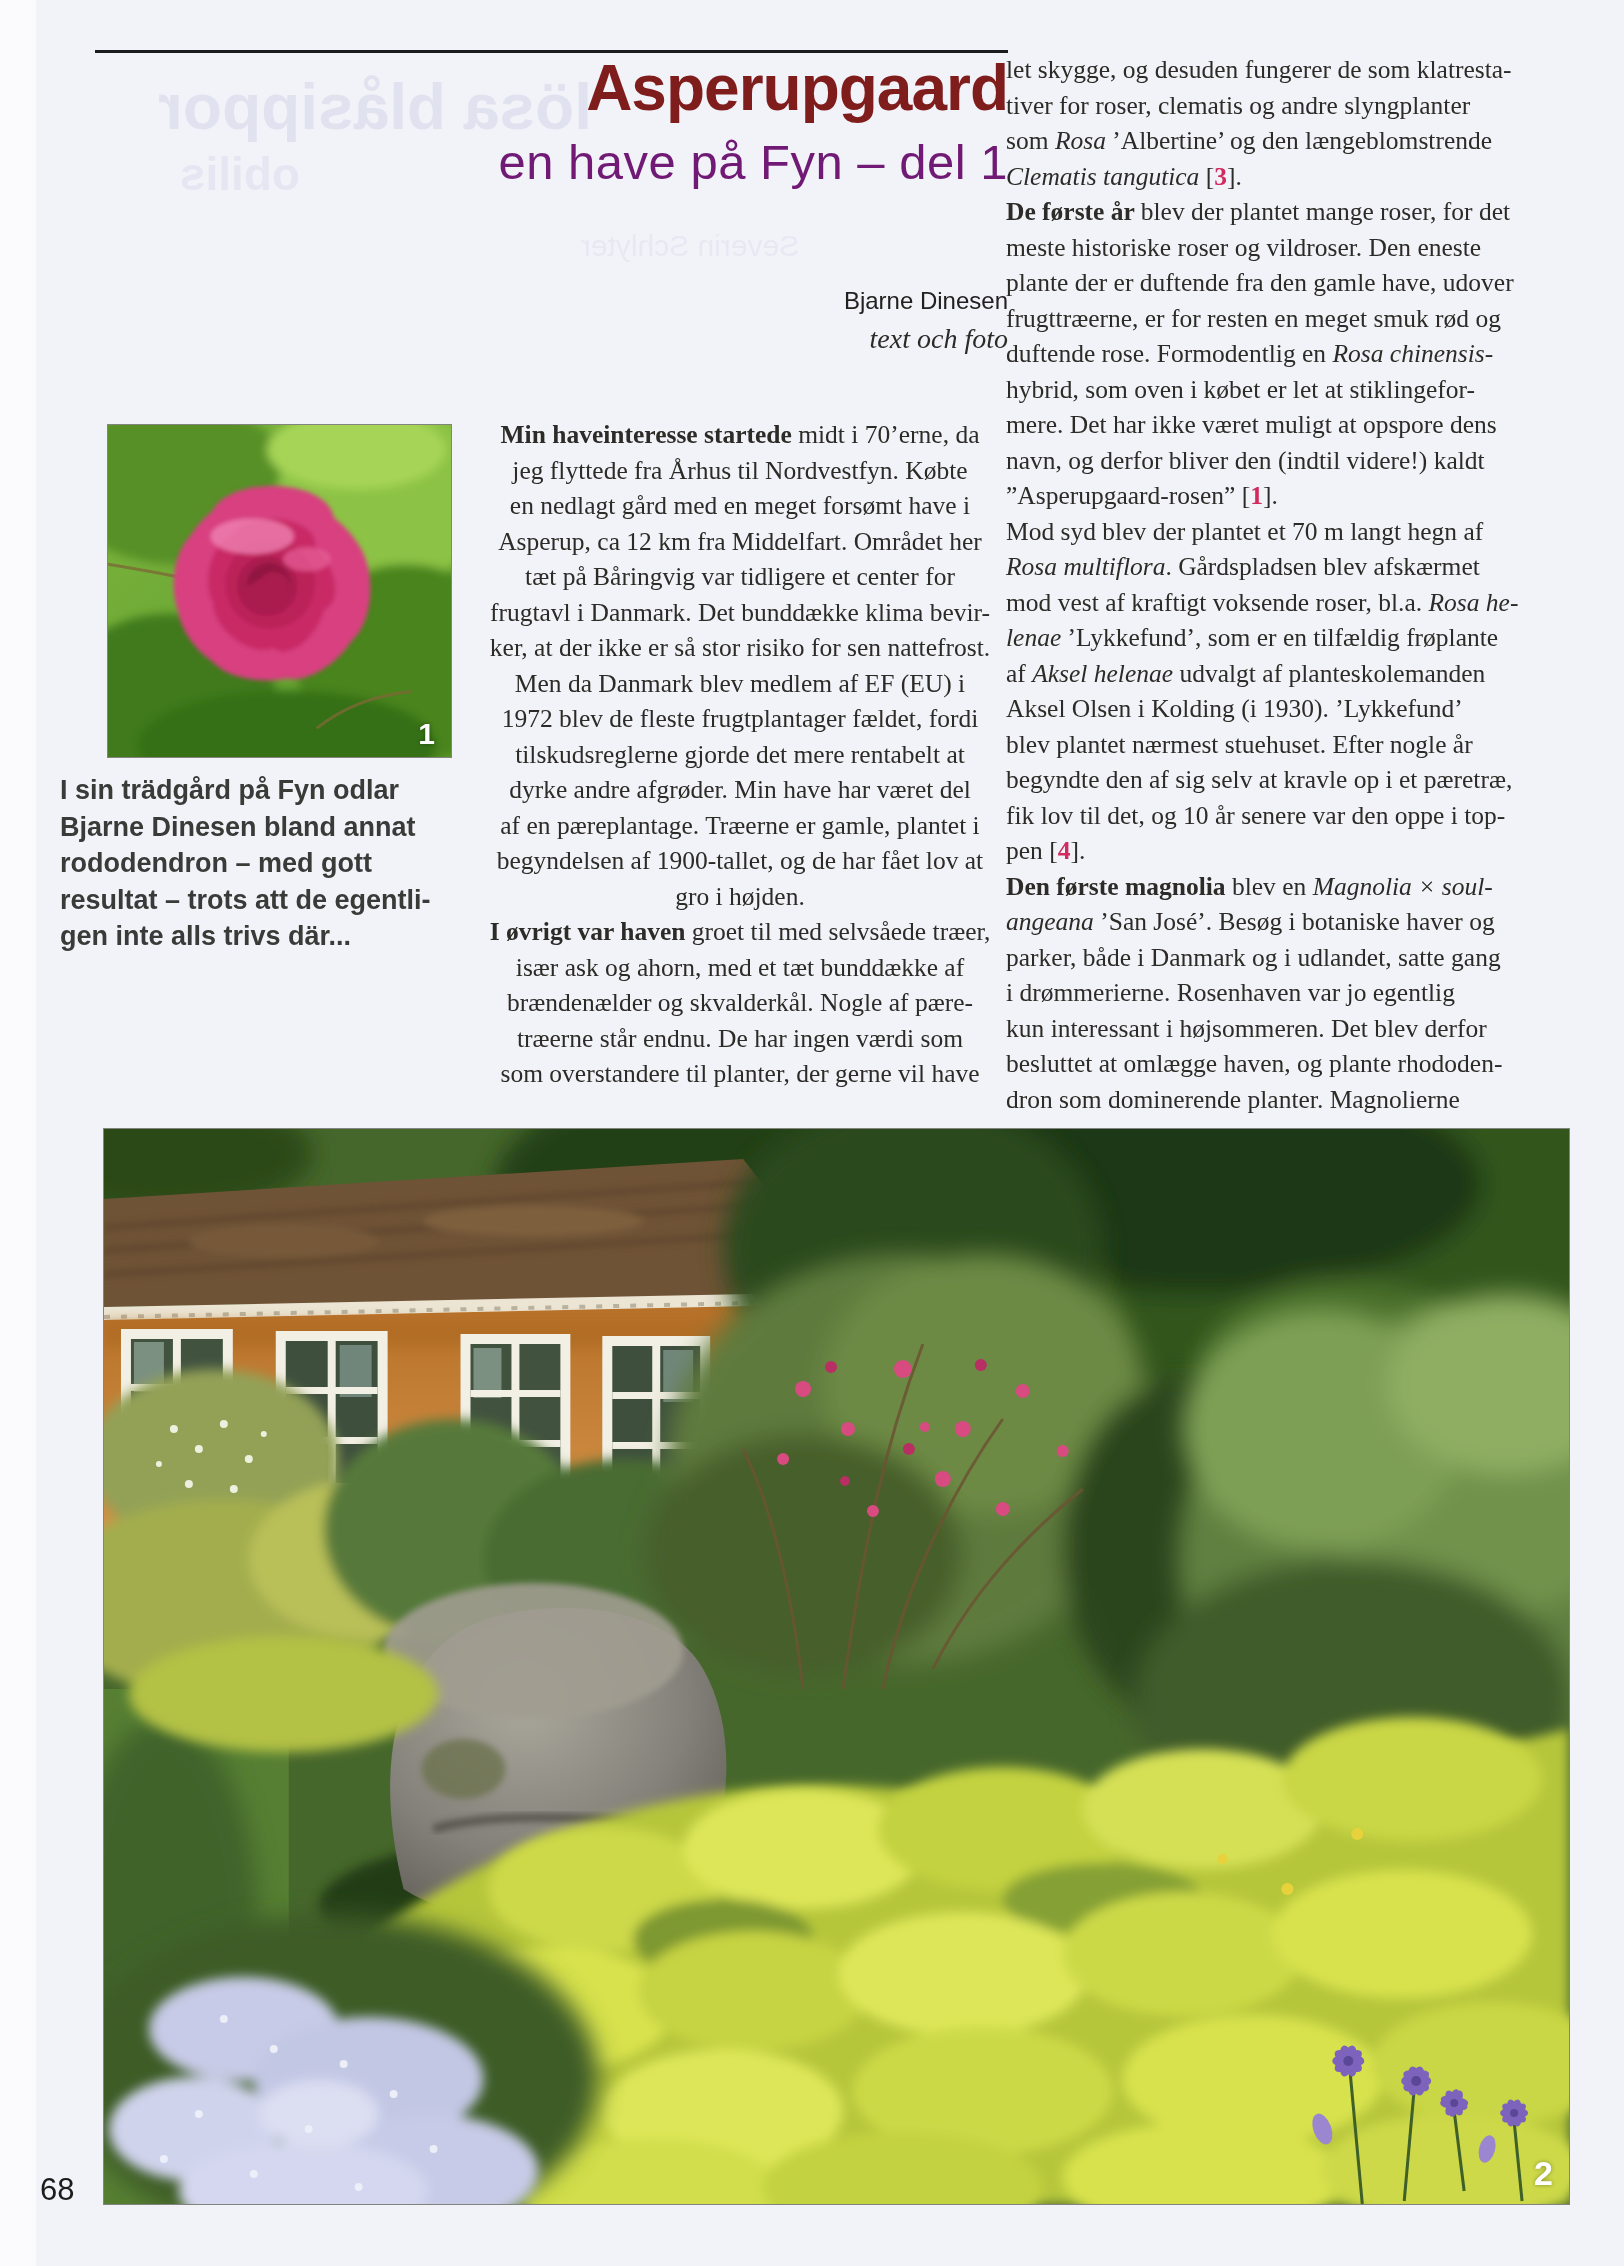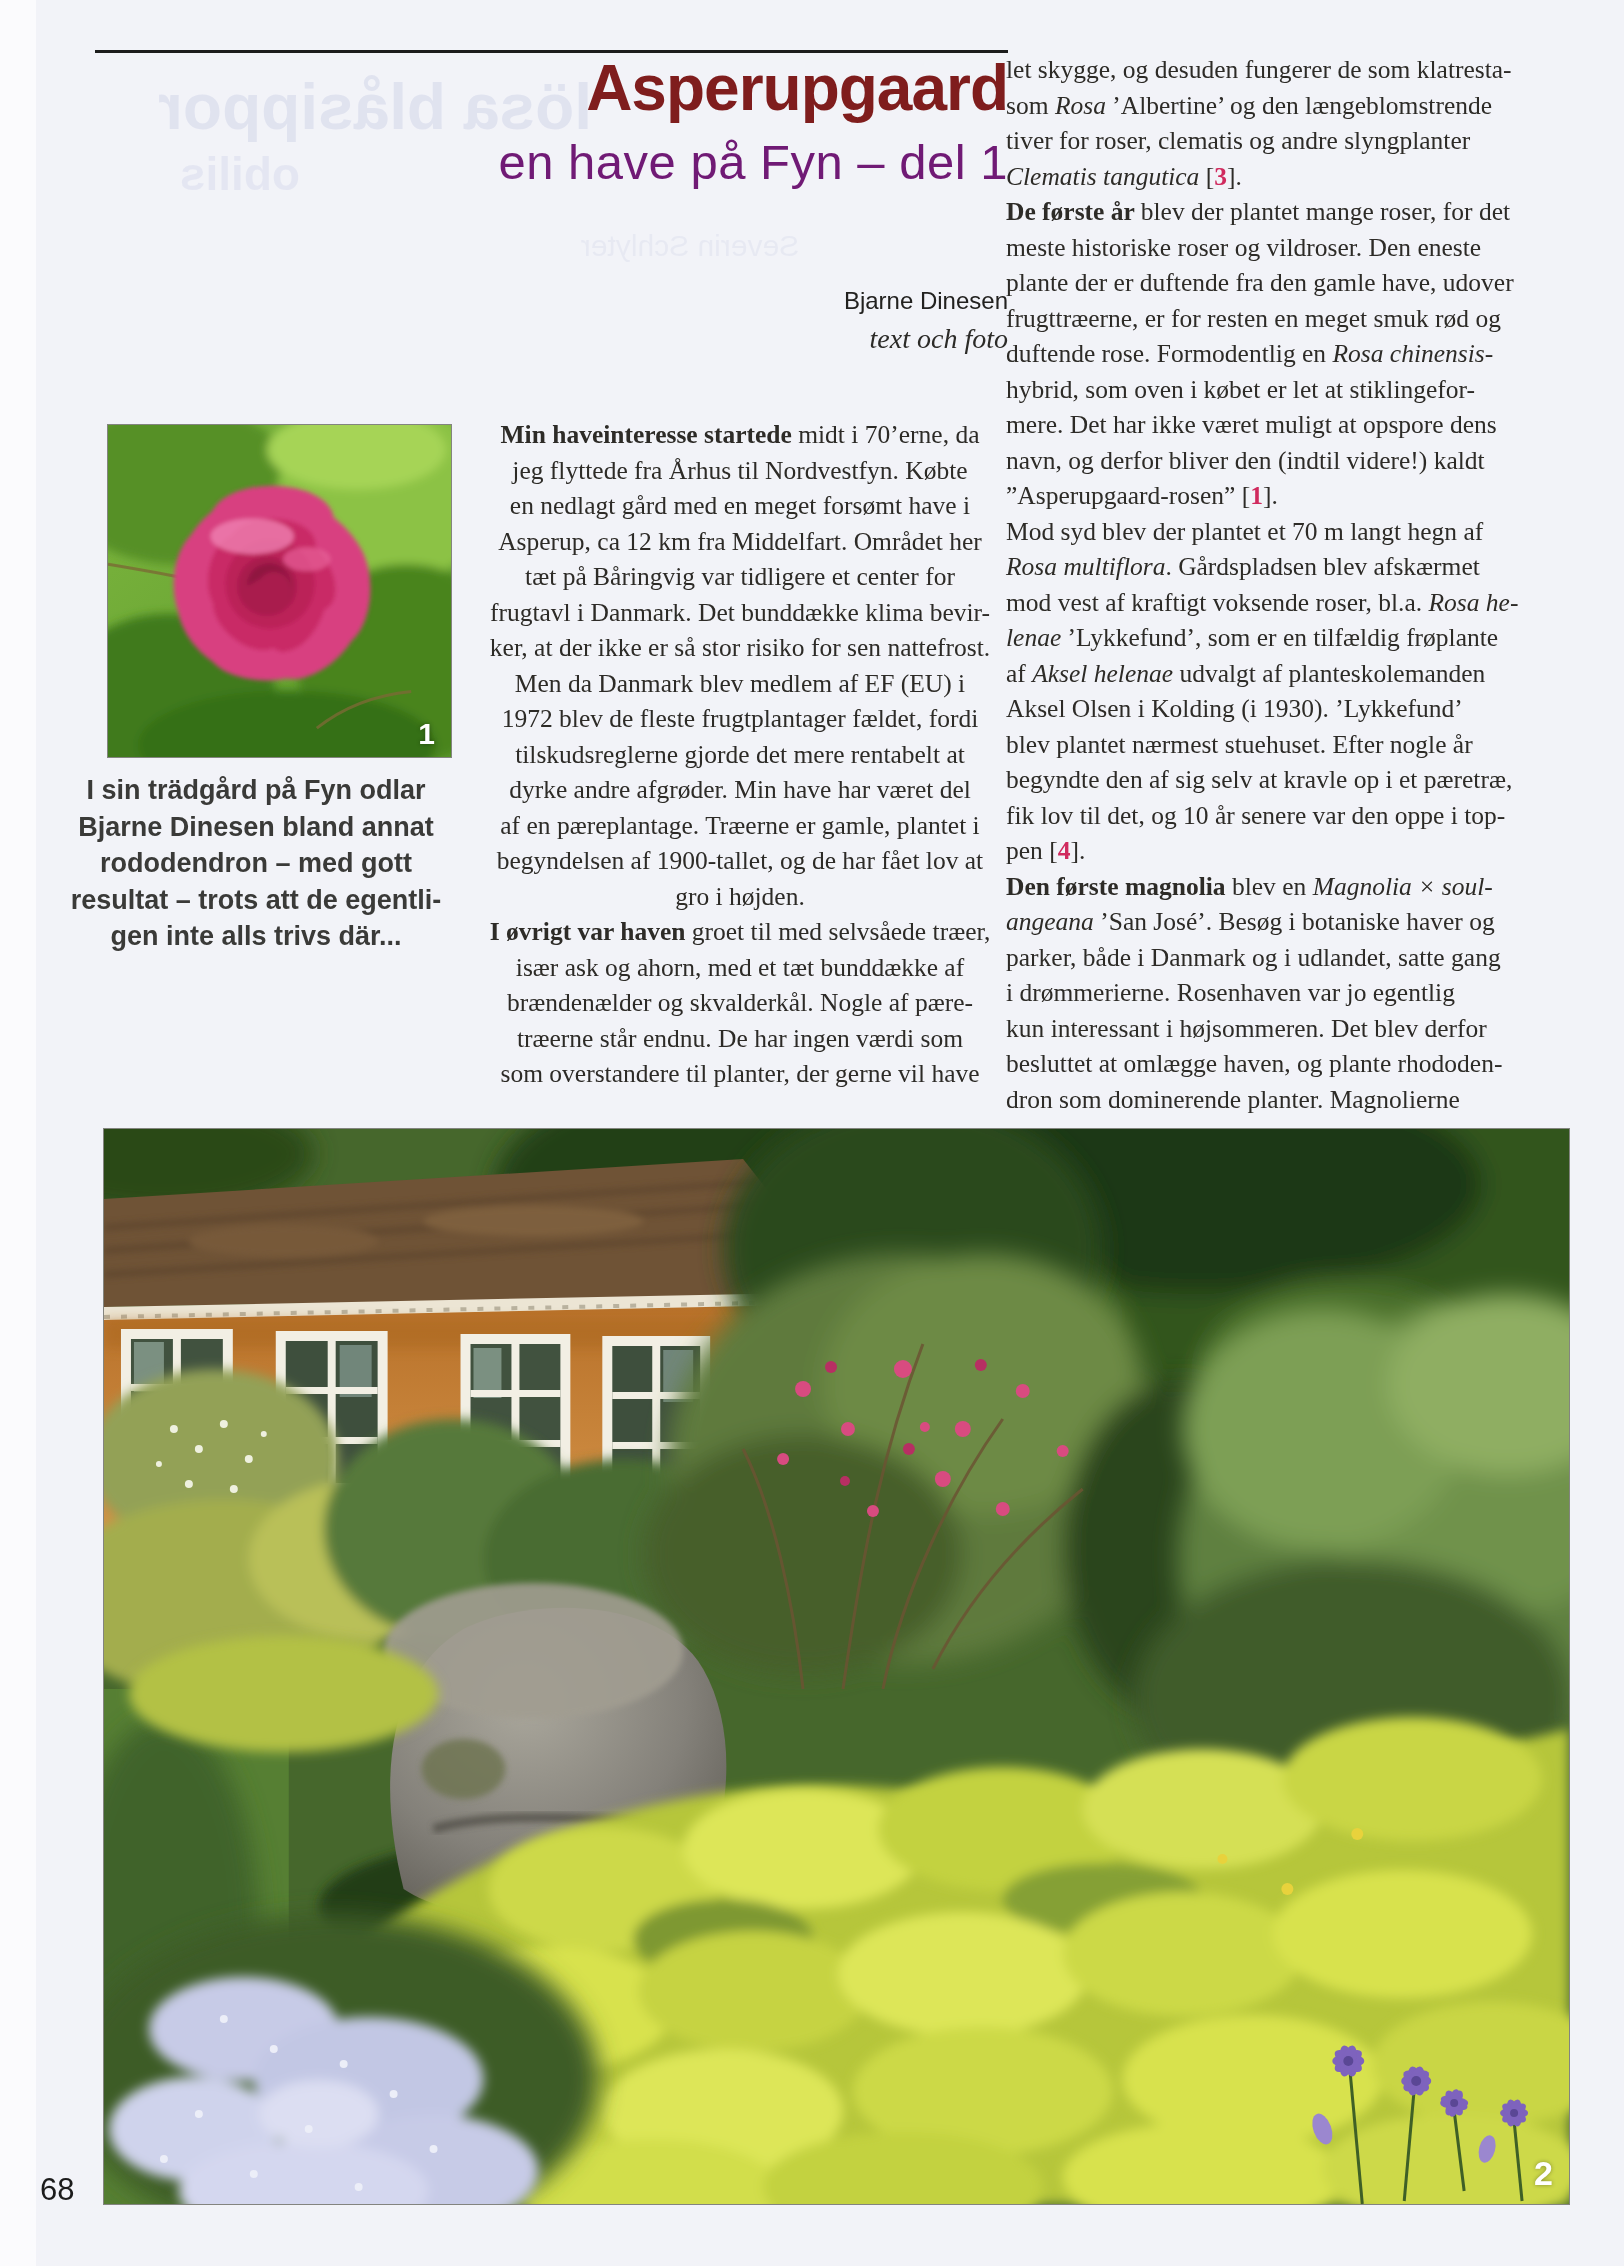--- a/index.html
+++ b/index.html
@@ -21,21 +21,21 @@
   .credit{position:absolute;left:500px;top:325px;width:508px;text-align:right;
          font-family:"Liberation Serif",serif;font-style:italic;font-size:28px;color:#2c2b28;line-height:1;}
   .col{position:absolute;font-family:"Liberation Serif",serif;font-size:25.5px;
        line-height:35.5px;color:#2d2b27;}
   .col2{left:470px;top:417px;width:540px;text-align:center;}
   .col3{left:1006px;top:52px;width:548px;}
   .tl{white-space:nowrap;}
   .b{font-weight:700;}
   .i{font-style:italic;}
   .r{font-weight:700;}
-  .caption{position:absolute;left:60px;top:772px;width:392px;text-align:center;
+  .caption{position:absolute;left:60px;top:772px;width:392px;text-align:left;
        font-size:27px;font-weight:700;color:#3a3a38;line-height:36.5px;}
   .photo{position:absolute;border:1px solid rgba(40,40,28,.55);box-sizing:border-box;}
   .photo svg{display:block;width:100%;height:100%;}
   .rose-photo{left:107px;top:424px;width:345px;height:334px;}
   .garden-photo{left:103px;top:1128px;width:1467px;height:1077px;}
   .photo-num{position:absolute;color:#fff;font-weight:700;line-height:1;
        text-shadow:0 0 4px rgba(0,0,0,.35);}
   .num1{right:16px;bottom:8px;font-size:30px;}
   .num2{right:16px;bottom:14px;font-size:34px;}
   .pageno{position:absolute;left:40px;top:2172px;font-size:31px;color:#1b1b1b;}
@@ -136,22 +136,22 @@
       <div class="tl"><span>begyndelsen af 1900-tallet, og de har fået lov at</span></div>
       <div class="tl"><span>gro i højden.</span></div>
       <div class="tl"><span class="b">I øvrigt var haven </span><span>groet til med selvsåede træer,</span></div>
       <div class="tl"><span>især ask og ahorn, med et tæt bunddække af</span></div>
       <div class="tl"><span>brændenælder og skvalderkål. Nogle af pære-</span></div>
       <div class="tl"><span>træerne står endnu. De har ingen værdi som</span></div>
       <div class="tl"><span>som overstandere til planter, der gerne vil have</span></div>
     </div>
   <div class="col col3">
       <div class="tl"><span>let skygge, og desuden fungerer de som klatresta-</span></div>
+      <div class="tl"><span>tiver for roser, clematis og andre slyngplanter</span></div>
       <div class="tl"><span>som </span><span class="i">Rosa</span><span> ’Albertine’ og den længeblomstrende</span></div>
-      <div class="tl"><span>tiver for roser, clematis og andre slyngplanter</span></div>
       <div class="tl"><span class="i">Clematis tangutica</span><span> [</span><span class="r" style="color: rgb(208, 42, 94);">3</span><span>].</span></div>
       <div class="tl"><span class="b">De første år </span><span>blev der plantet mange roser, for det</span></div>
       <div class="tl"><span>meste historiske roser og vildroser. Den eneste</span></div>
       <div class="tl"><span>plante der er duftende fra den gamle have, udover</span></div>
       <div class="tl"><span>frugttræerne, er for resten en meget smuk rød og</span></div>
       <div class="tl"><span>duftende rose. Formodentlig en </span><span class="i">Rosa chinensis-</span></div>
       <div class="tl"><span>hybrid, som oven i købet er let at stiklingefor-</span></div>
       <div class="tl"><span>mere. Det har ikke været muligt at opspore dens</span></div>
       <div class="tl"><span>navn, og derfor bliver den (indtil videre!) kaldt</span></div>
       <div class="tl"><span>”Asperupgaard-rosen” [</span><span class="r" style="color: rgb(208, 42, 94);">1</span><span>].</span></div>

